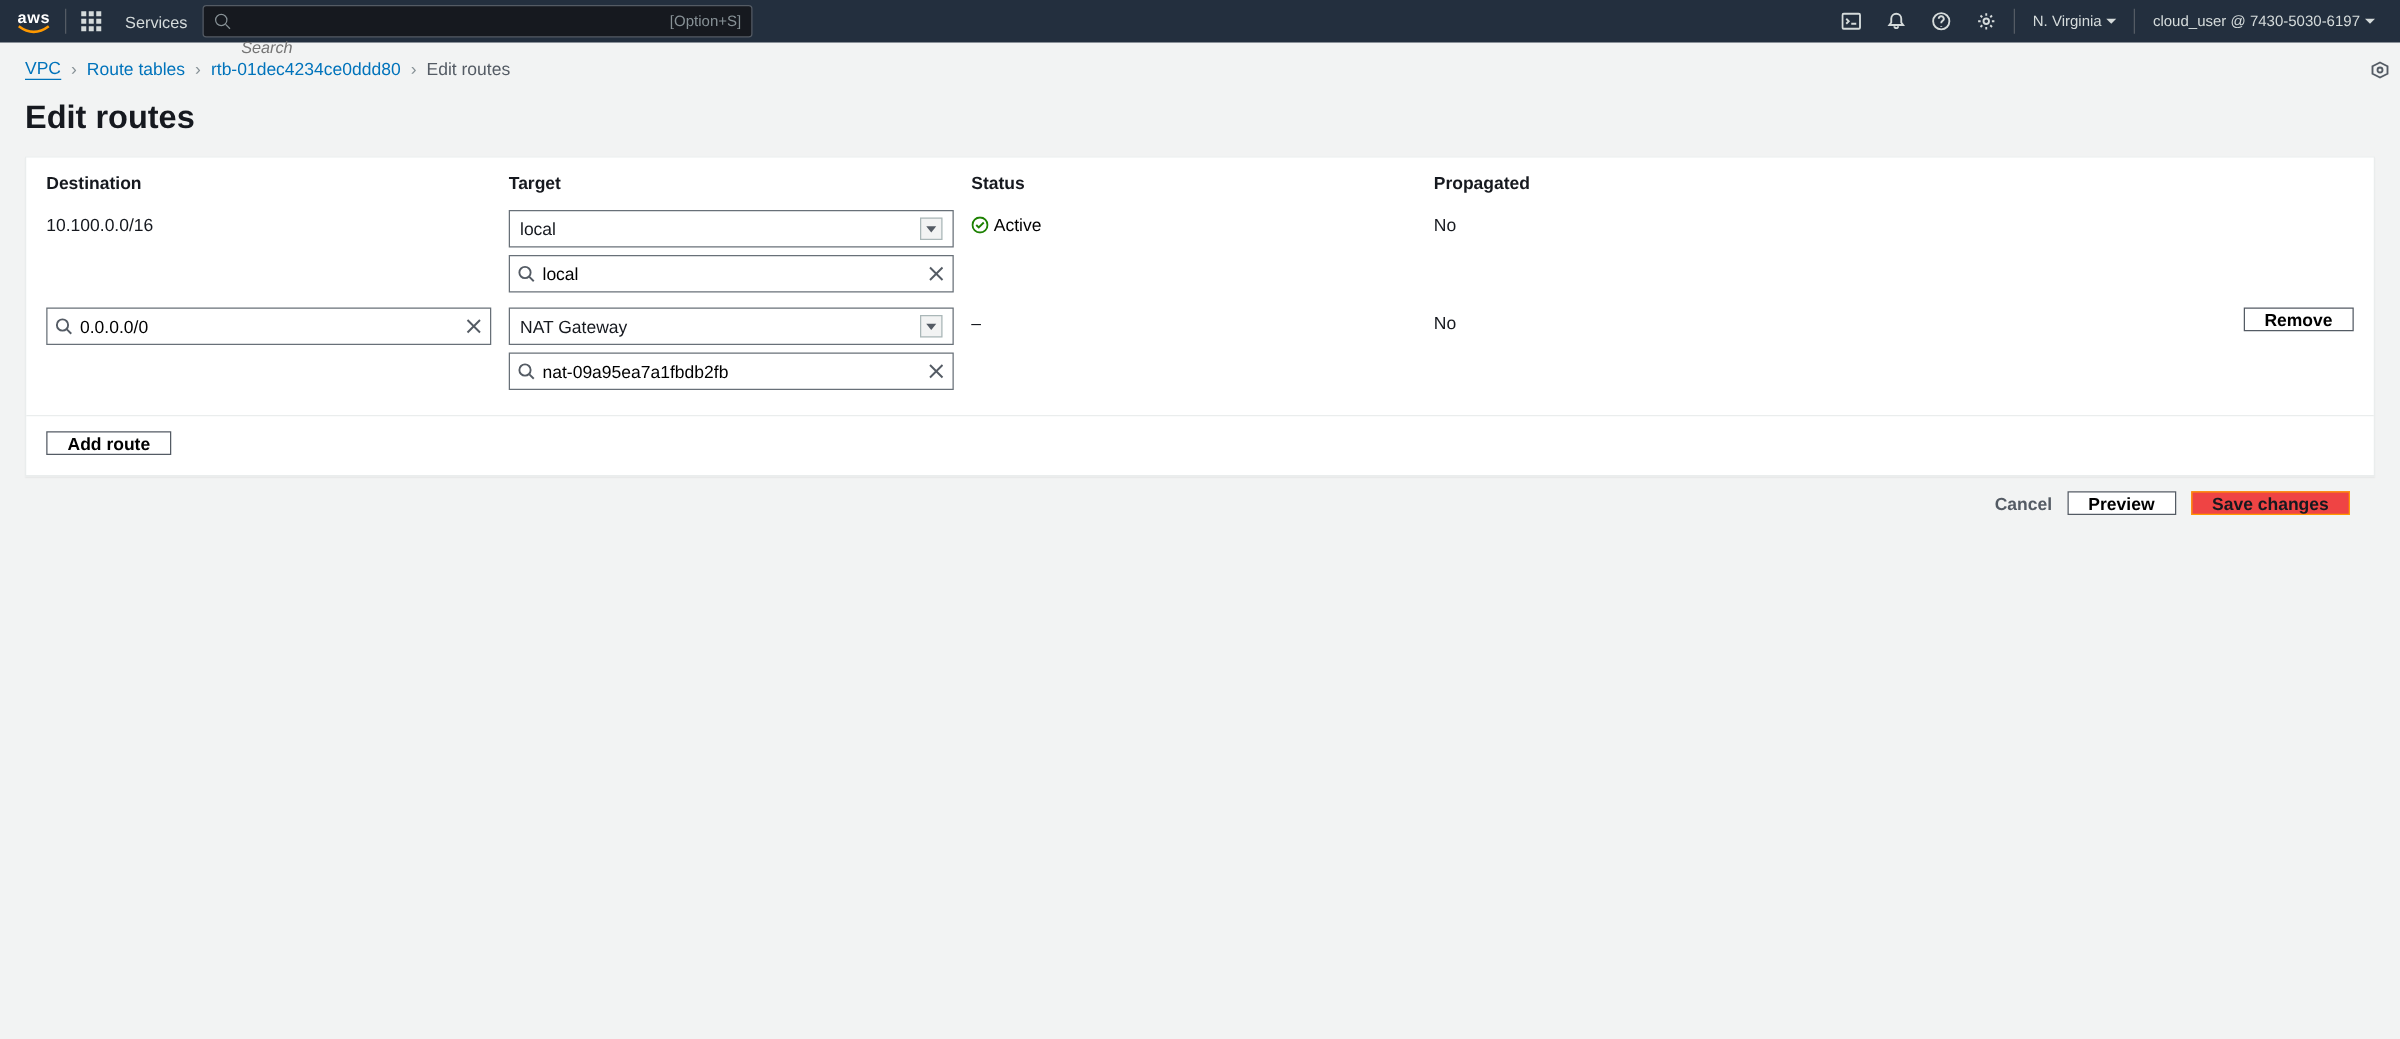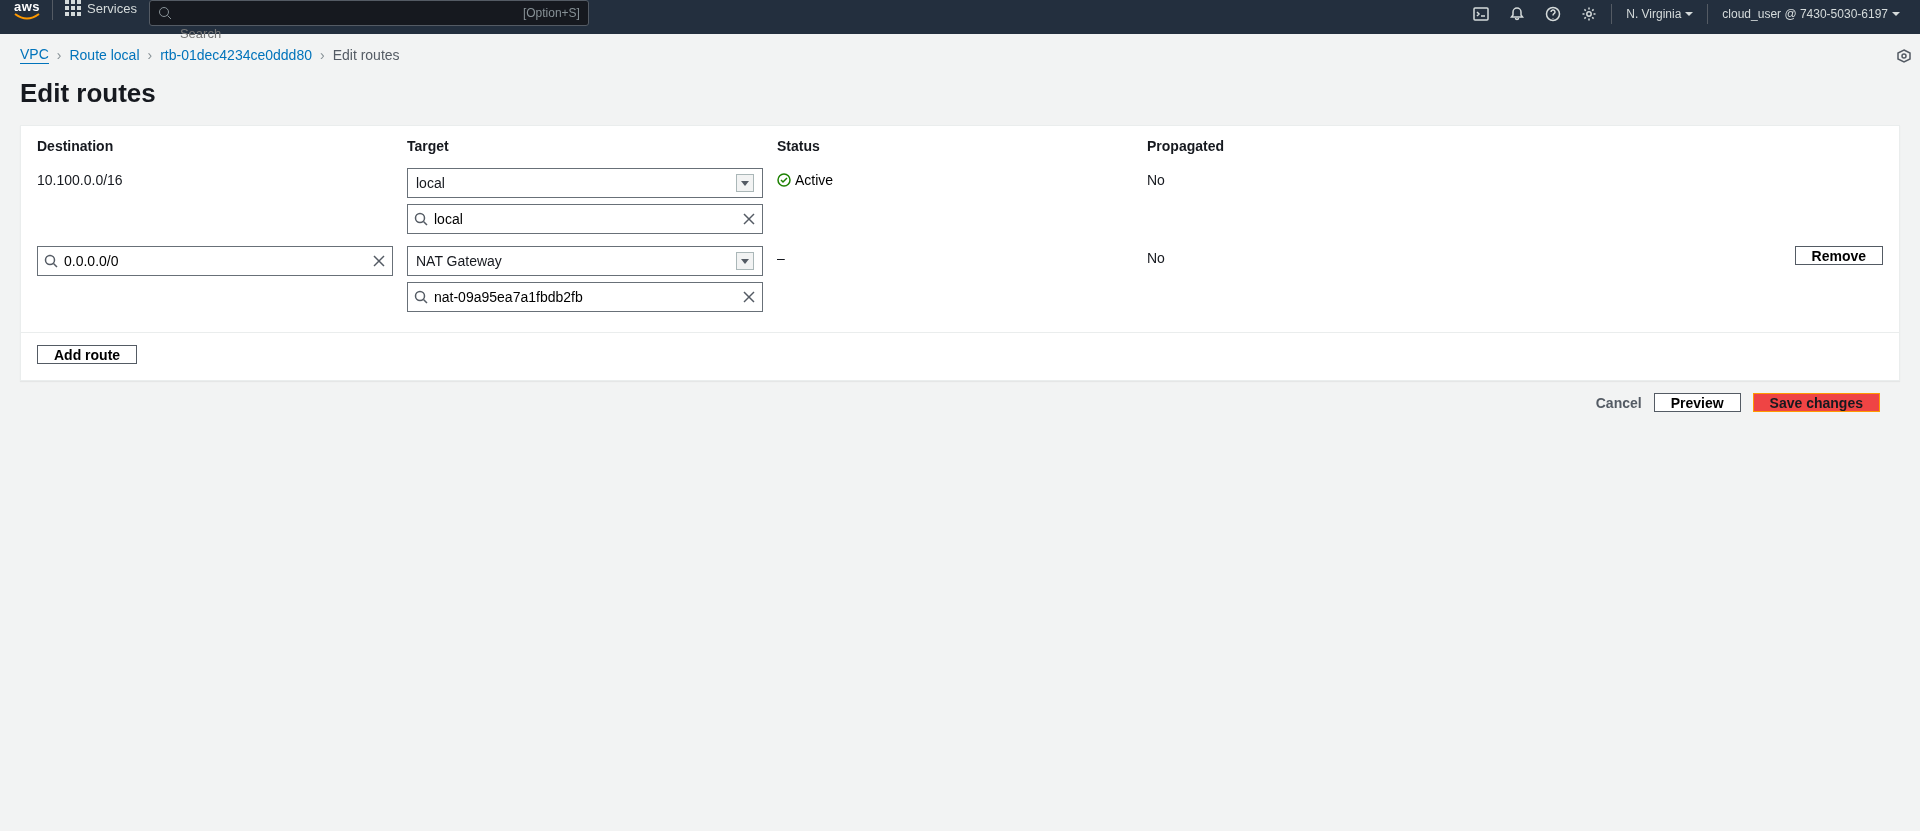--- a/index.html
+++ b/index.html
@@ -1,29 +1,29 @@
 <!DOCTYPE html>
 <html><head>
 <meta charset="utf-8">
 <style>
   * { box-sizing: border-box; margin: 0; padding: 0; font-family: "Amazon Ember", "Helvetica Neue", Arial, sans-serif; }
   body { background: #f2f3f3; width: 1920px; height: 831px; overflow: hidden; font-size: 14px; color: #16191f; }
 
   
-  .topnav { height: 34px; background: #232f3e; display: flex; align-items: flex-start; padding: 0 14px; gap: 12px; color: #d5dbdb; }
+  .topnav { height: 34px; background: #232f3e; display: flex; align-items: center; padding: 0 14px; gap: 12px; color: #d5dbdb; }
   .aws-logo { display:flex; flex-direction:column; align-items:center; line-height:1; cursor:pointer; }
   .aws-logo .txt { font-weight:700; font-size:13px; color:#fff; letter-spacing:0.5px;}
   .aws-logo .smile { width:26px; height:8px; }
   .aws-logo .smile path { stroke:#ff9900; stroke-width:2; fill:none; }
   .nav-divider { width:1px; height:20px; background:#545b64; }
-  .services-btn { display:flex; align-items:center; gap:6px; color:#d5dbdb; cursor:pointer; font-size:13px;}
+  .services-btn { display:flex; align-items:center; gap:19px; color:#d5dbdb; cursor:pointer; font-size:13px;}
   .grid-icon { display:grid; grid-template-columns:repeat(3,4px); grid-template-rows:repeat(3,4px); gap:2px;}
   .grid-icon span{background:#d5dbdb;}
   .searchbar { flex:0 0 440px; height:26px; background:#16191f; border:1px solid #545b64; border-radius:3px; display:flex; align-items:center; padding:0 8px; gap:8px;}
-  .searchbar input { flex:1; background:transparent; border:none; outline:none; color:#7dd3fc; font-size:13px;margin-top:40px;}
+  .searchbar input { flex:1; background:transparent; border:none; outline:none; color:#7dd3fc; font-style:italic; font-size:13px;margin-top:40px;}
   .searchbar .shortcut { color:#879196; font-size:12px;}
   .nav-right { margin-left:auto; display:flex; align-items:center; gap:8px;}
   .nav-icon { width:28px; height:28px; display:flex; align-items:center; justify-content:center; cursor:pointer; color:#d5dbdb;}
   .nav-icon svg { width:16px; height:16px; stroke:#d5dbdb; fill:none; stroke-width:1.5;}
   .nav-text-btn { display:flex; align-items:center; gap:4px; color:#d5dbdb; font-size:12px; cursor:pointer; padding:0 6px;}
   .caret-down { width:0;height:0;border-left:4px solid transparent;border-right:4px solid transparent;border-top:4px solid #d5dbdb;}
 
   
   .breadcrumb { padding: 12px 8px 8px 20px; display:flex; align-items:center; gap:8px; font-size:14px; }
   .breadcrumb a { color:#0073bb; text-decoration:none; }
@@ -155,21 +155,21 @@
 <div class="side-flyout">
   <svg viewBox="0 0 16 16">
       <polygon points="8,2 14,5 14,11 8,14 2,11 2,5"></polygon>
       <circle cx="8" cy="8" r="2"></circle>
     </svg>
 </div>
 
 <div class="breadcrumb">
   <a href="#" class="u">VPC</a>
   <span class="chev">›</span>
-  <a href="#">Route local</a>
+  <a href="#">Route tables</a>
   <span class="chev">›</span>
   <a href="#">rtb-01dec4234ce0ddd80</a>
   <span class="chev">›</span>
   <span class="current">Edit routes</span>
 </div>
 
 <h1 class="page-title">Edit routes</h1>
 
 <div class="panel-wrap">
   <div class="panel">

